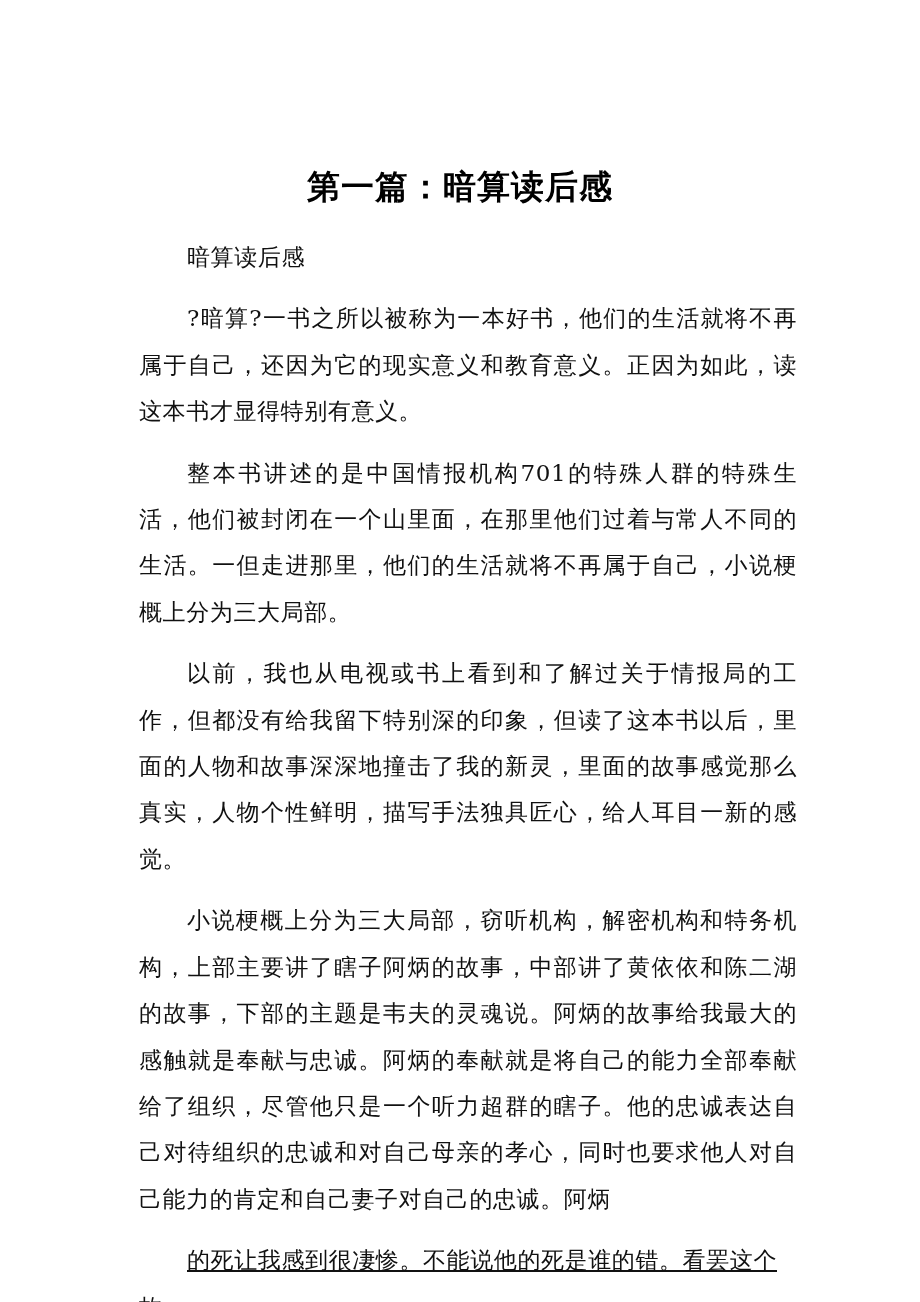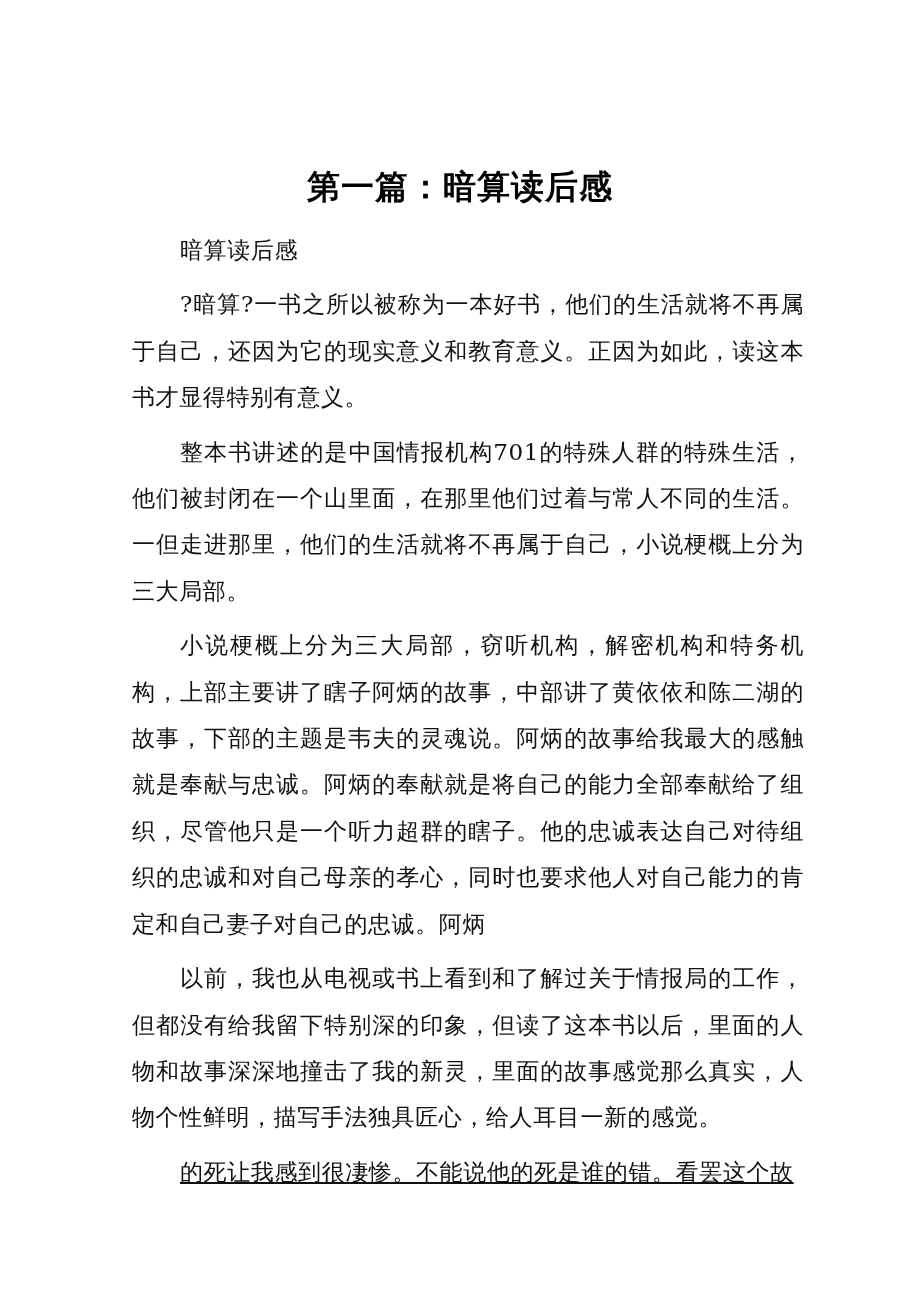--- a/index.html
+++ b/index.html
@@ -3,30 +3,30 @@
 <meta charset="utf-8">
 <style>
   html, body { margin: 0; padding: 0; background: #ffffff; }
   body { width: 920px; height: 1302px; overflow: hidden; position: relative;
          font-family: "DejaVu Serif", "Liberation Serif", serif; color: #111; }
   .page { position: absolute; left: 0; top: 0; width: 920px; height: 1300px; }
   .title { position: absolute; top: 162px; left: 0; width: 920px; text-align: center;
            font-family: "DejaVu Sans", "Liberation Sans", sans-serif; font-weight: bold;
            font-size: 33px; line-height: 50px; color: #000; letter-spacing: 1px; }
   .content { position: absolute; left: 124px; top: 219px; width: 688px; }
-  p { margin: 8px; font-size: 23px; line-height: 46.4px; text-indent: 48px;
+  p { margin: 15px; font-size: 23px; line-height: 46.4px; text-indent: 48px;
       text-align: justify; text-align-last: left; letter-spacing: 0.6px; }
   p.nojust { text-align: left; text-decoration: underline; }
 </style>
 </head>
 <body>
 
 <div class="page">
   <div class="title">第一篇：暗算读后感</div>
   <div class="content">
     <p>暗算读后感</p>
     <p>?暗算?一书之所以被称为一本好书，他们的生活就将不再属于自己，还因为它的现实意义和教育意义。正因为如此，读这本书才显得特别有意义。</p>
     <p>整本书讲述的是中国情报机构701的特殊人群的特殊生活，他们被封闭在一个山里面，在那里他们过着与常人不同的生活。一但走进那里，他们的生活就将不再属于自己，小说梗概上分为三大局部。</p>
+    <p>以前，我也从电视或书上看到和了解过关于情报局的工作，但都没有给我留下特别深的印象，但读了这本书以后，里面的人物和故事深深地撞击了我的新灵，里面的故事感觉那么真实，人物个性鲜明，描写手法独具匠心，给人耳目一新的感觉。</p>
     <p>小说梗概上分为三大局部，窃听机构，解密机构和特务机构，上部主要讲了瞎子阿炳的故事，中部讲了黄依依和陈二湖的故事，下部的主题是韦夫的灵魂说。阿炳的故事给我最大的感触就是奉献与忠诚。阿炳的奉献就是将自己的能力全部奉献给了组织，尽管他只是一个听力超群的瞎子。他的忠诚表达自己对待组织的忠诚和对自己母亲的孝心，同时也要求他人对自己能力的肯定和自己妻子对自己的忠诚。阿炳</p>
-    <p>以前，我也从电视或书上看到和了解过关于情报局的工作，但都没有给我留下特别深的印象，但读了这本书以后，里面的人物和故事深深地撞击了我的新灵，里面的故事感觉那么真实，人物个性鲜明，描写手法独具匠心，给人耳目一新的感觉。</p>
     <p class="nojust">的死让我感到很凄惨。不能说他的死是谁的错。看罢这个故</p>
   </div>
 </div>
 
 </body></html>

